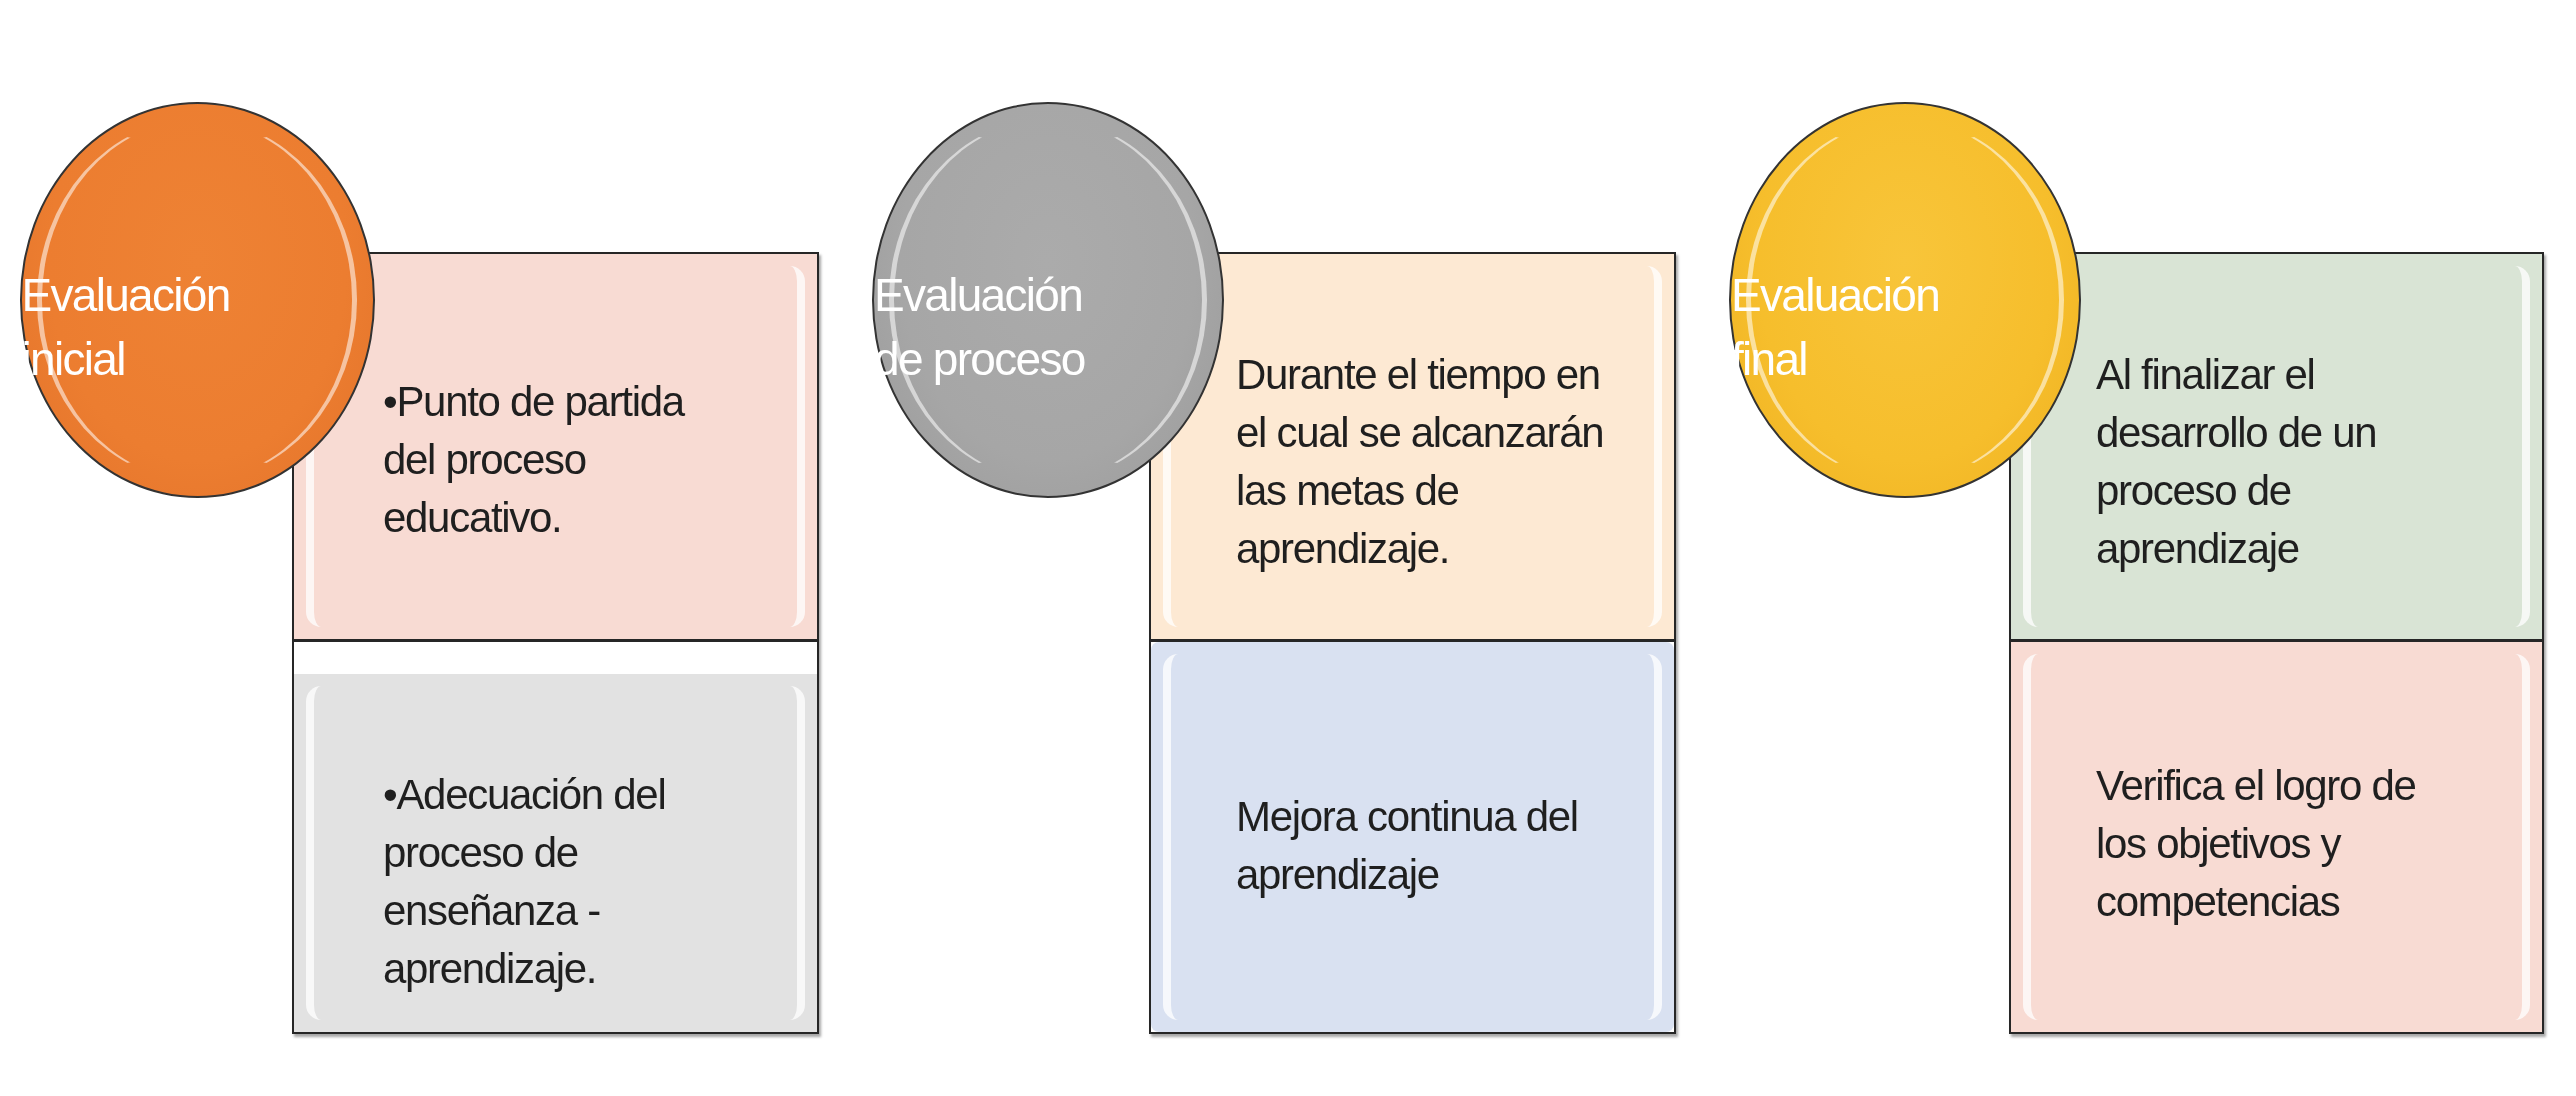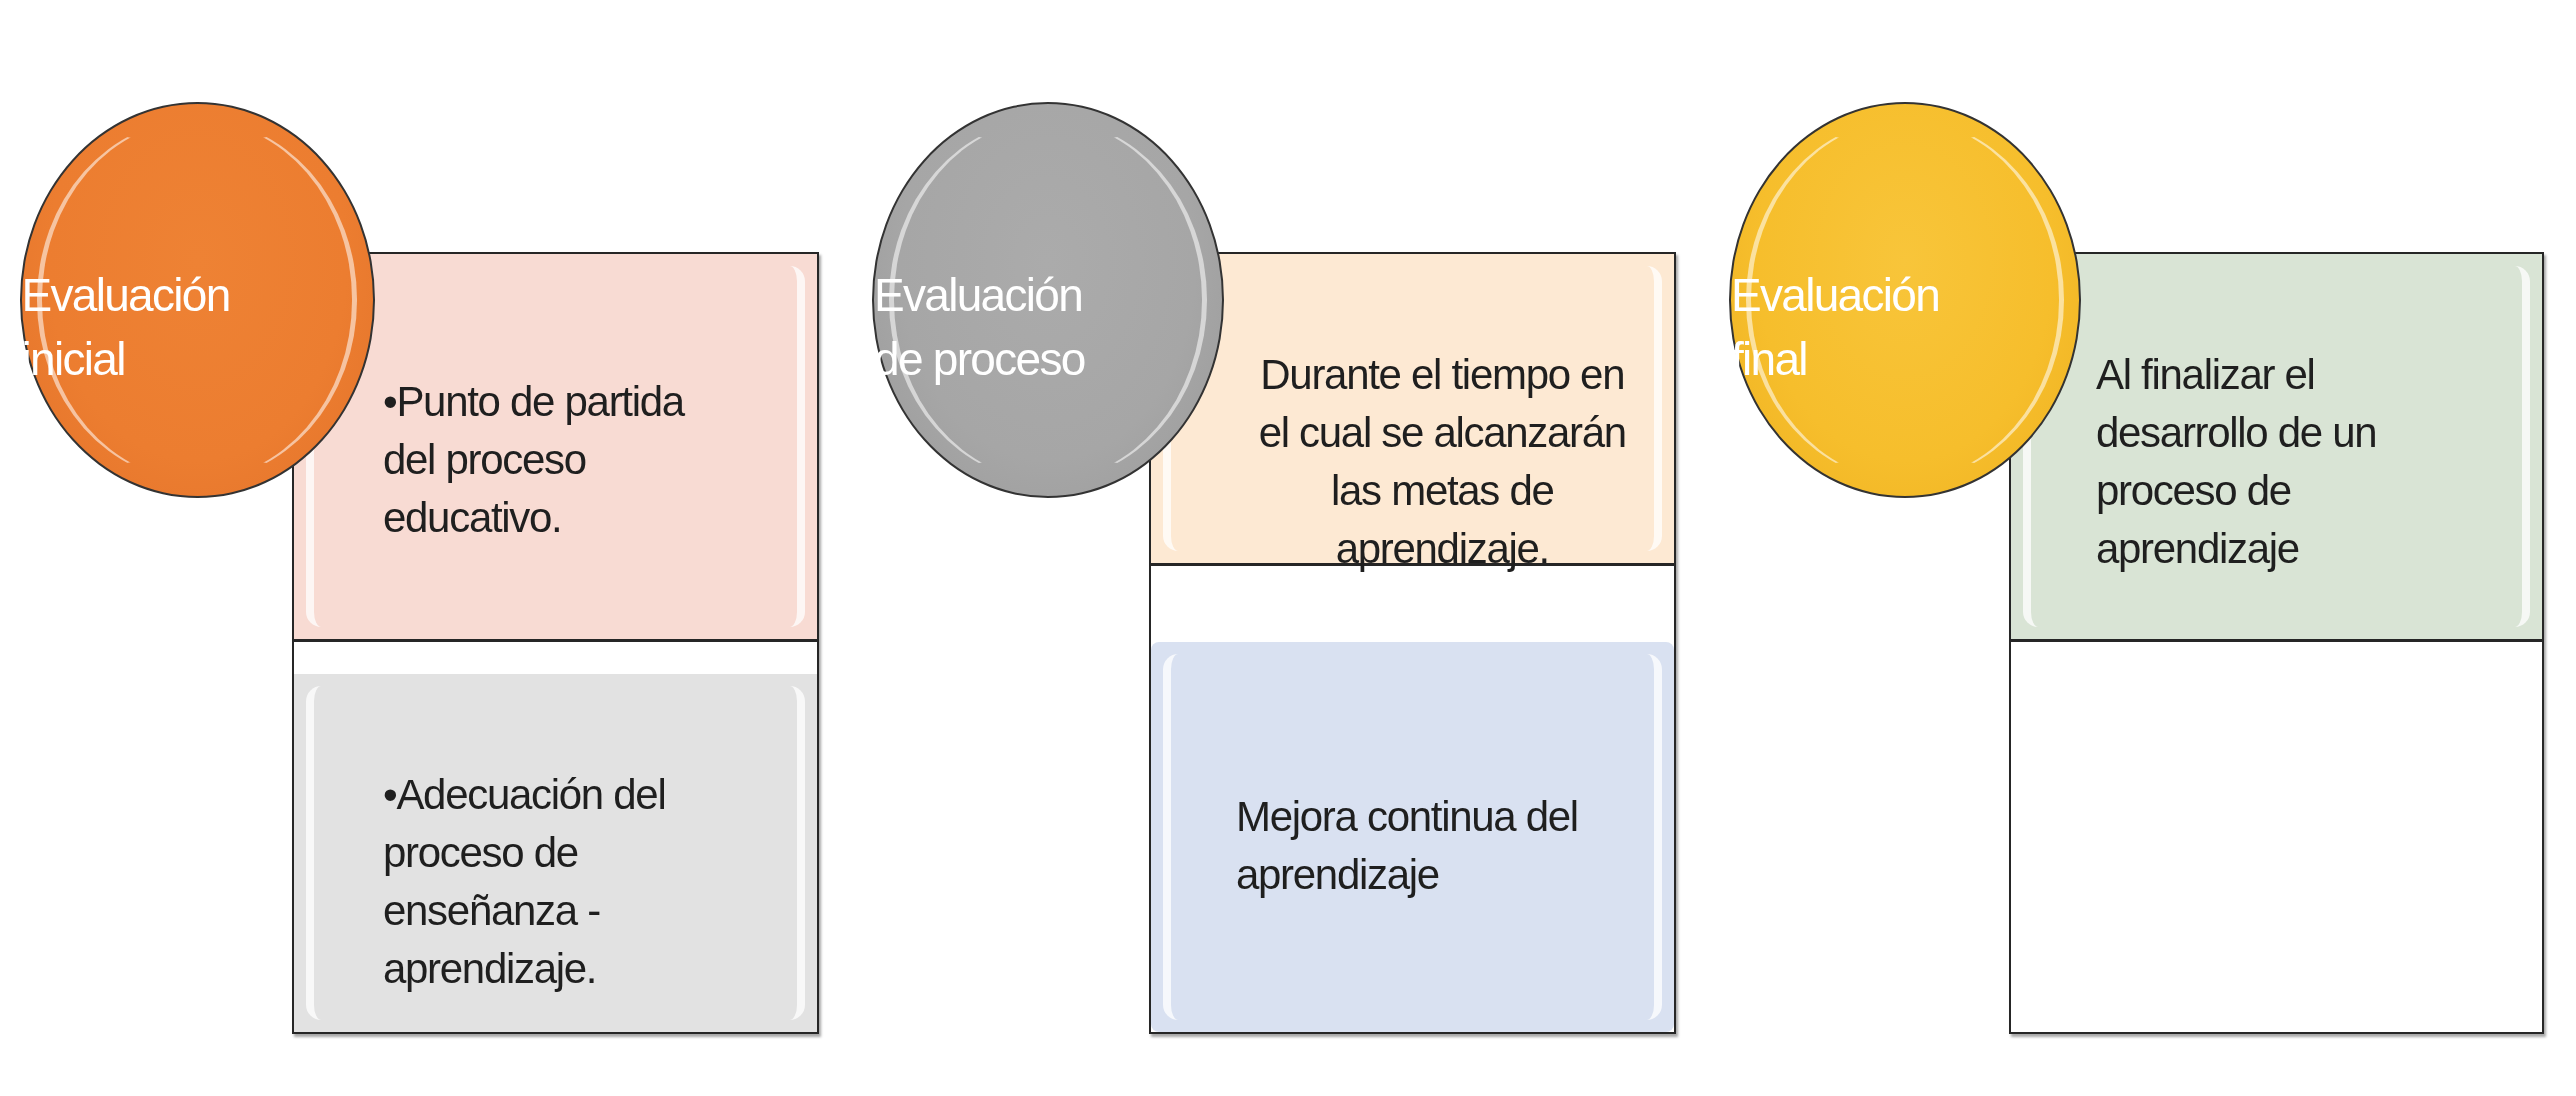--- a/index.html
+++ b/index.html
@@ -42,21 +42,21 @@
     </div>
   </div>
   <div class="circle" style="left:19.5px;top:102px;width:351px;height:392px;background:radial-gradient(ellipse at 50% 40%, #EE8234 0%, #EC7D30 60%, #E2722A 100%);">
     <div class="circle-label">Evaluación
 inicial</div>
   </div>
 </div>
 
 <div class="col" style="left:0;width:2576px;pointer-events:none;">
   <div class="box" style="left:1149px;top:252px;width:523px;height:778px;">
-    <div class="cell top" style="height:312px;background:#FDE9D3;text-align:center;">
+    <div class="cell top" style="height:388px;background:#FDE9D3;">
       <div class="cell-text" style="top:92px;left:85px;">Durante el tiempo en
 el cual se alcanzarán
 las metas de
 aprendizaje.</div>
     </div>
     <div class="cell bottom" style="height:390px;background:#D9E1F1;border-radius:8px;">
       <div class="cell-text" style="top:146px;left:85px;">Mejora continua del
 aprendizaje</div>
     </div>
   </div>
@@ -67,19 +67,24 @@
 </div>
 
 <div class="col" style="left:0;width:2576px;pointer-events:none;">
   <div class="box" style="left:2009px;top:252px;width:519px;height:778px;padding-left:12px;">
     <div class="cell top" style="height:388px;background:#D9E4D5;">
       <div class="cell-text" style="top:92px;left:85px;">Al finalizar el
 desarrollo de un
 proceso de
 aprendizaje</div>
     </div>
+    <div class="cell bottom" style="height:390px;background:#F8DBD3;">
+      <div class="cell-text" style="top:115px;left:85px;">Verifica el logro de
+los objetivos y
+competencias</div>
+    </div>
   </div>
   <div class="circle" style="left:1729px;top:102px;width:348px;height:392px;background:radial-gradient(ellipse at 50% 40%, #F8C53A 0%, #F6BE2C 60%, #EEB020 100%);">
     <div class="circle-label">Evaluación
 final</div>
   </div>
 </div>
 
 
 </body></html>

